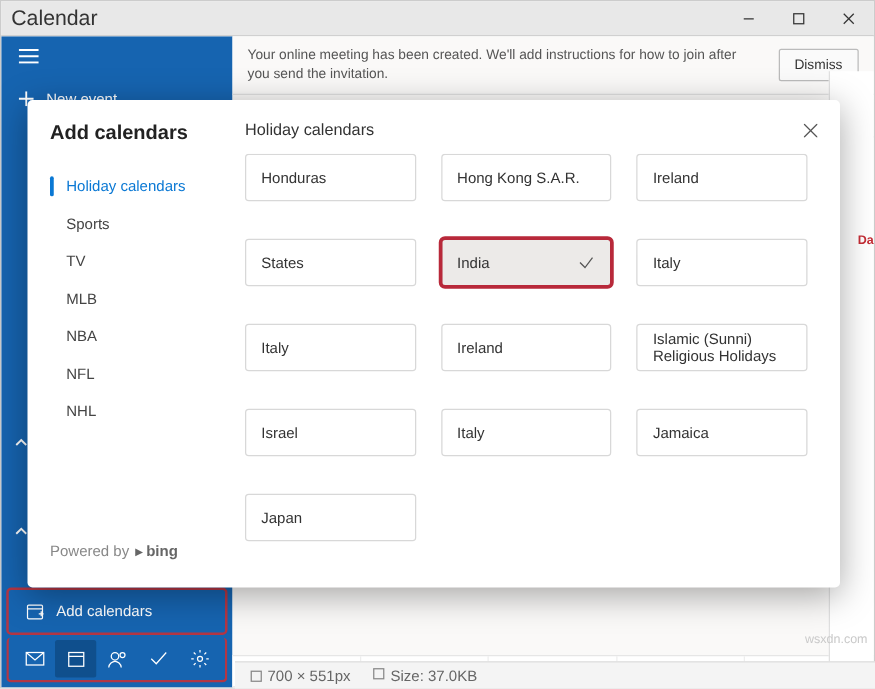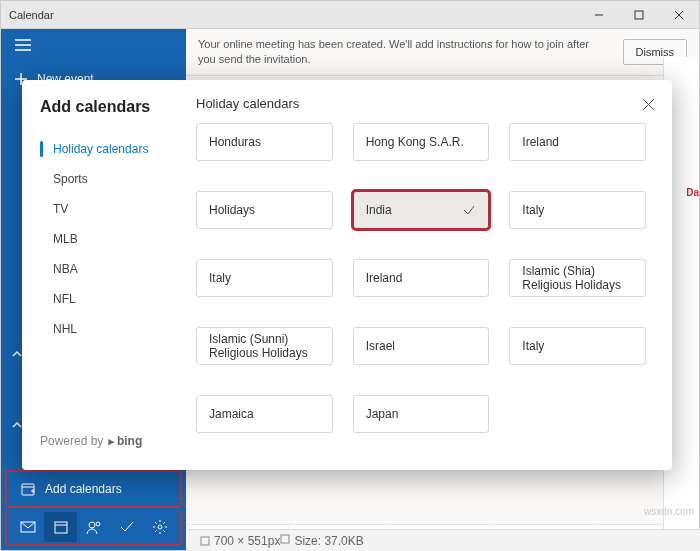--- a/index.html
+++ b/index.html
@@ -1,19 +1,19 @@
 <!DOCTYPE html>
 <html><head>
 <meta charset="utf-8">
 <style>
 *{box-sizing:border-box;margin:0;padding:0;font-family:"Segoe UI",Arial,sans-serif;font-size:12px}
 body{width:700px;height:551px;overflow:hidden;position:relative;background:#f0f0f0}
 .window{width:700px;height:551px;display:flex;flex-direction:column;background:#fff;border:1px solid #ccc}
 .titlebar{height:28px;background:#e8e8e8;display:flex;align-items:center;padding-left:8px;border-bottom:1px solid #d0d0d0}
-.titlebar .title{font-size:11px;color:#333}
+.titlebar .title{font-size:17px;color:#333}
 .titlebar .winbtns{margin-left:auto;display:flex}
 .winbtn{width:40px;height:28px;display:flex;align-items:center;justify-content:center;color:#333}
 .winbtn svg{width:10px;height:10px}
 .body{flex:1;display:flex;overflow:hidden;position:relative}
 .sidebar{width:185px;background:#1664b0;color:#fff;display:flex;flex-direction:column}
 .ham{padding:10px 14px}
 .ham svg{width:16px;height:12px;stroke:#fff}
 .newevent{display:flex;align-items:center;gap:10px;padding:8px 14px 14px 14px;color:#fff;font-size:13px}
 .newevent svg{width:12px;height:12px;stroke:#fff}
 .chev{padding:8px 10px}
@@ -32,21 +32,21 @@
 .notice-text{color:#555;font-size:11px;line-height:1.35}
 .dismiss{margin-left:auto;border:1px solid #bbb;background:#fafafa;padding:6px 12px;font-size:11px;color:#333;border-radius:2px}
 .toolbar{display:flex;align-items:center;gap:14px;padding:6px 12px;border-bottom:1px solid #e0e0e0;color:#666}
 .toolbar .month{color:#0a68c9;font-size:16px;border-bottom:2px solid #0a68c9;padding-bottom:1px}
 .toolbar svg{width:14px;height:14px;stroke:#888;fill:none}
 .dayhdr{display:flex;border-top:1px solid #e6e6e6;border-bottom:1px solid #e6e6e6;background:#fff}
 .dayhdr div{flex:1;padding:6px 10px;font-size:11px;color:#555;border-right:1px solid #eee}
 .dim-right{position:absolute;right:0;top:28px;bottom:0;width:36px;background:#fff;border-left:1px solid #e0e0e0}
 .dim-right .da{color:#c52d36;font-size:10px;font-weight:bold;position:absolute;top:130px;right:0}
 .watermark{position:absolute;right:6px;bottom:34px;font-size:10px;color:#c9c9c9}
-.footer{position:absolute;left:188px;right:0;bottom:0;height:22px;background:#f4f4f4;border-top:1px solid #ddd;display:flex;align-items:center;padding:0 12px;font-size:10px;color:#666}
+.footer{position:absolute;left:188px;right:0;bottom:0;height:22px;background:#f4f4f4;border-top:1px solid #ddd;display:flex;align-items:center;gap:18px;padding:0 12px;font-size:10px;color:#666}
 .footer svg{width:10px;height:10px;stroke:#888;fill:none}
 
 .popup{position:absolute;left:22px;top:80px;width:650px;height:390px;background:#fff;border-radius:4px;box-shadow:0 6px 28px rgba(0,0,0,.35);display:flex;overflow:hidden}
 .pside{width:164px;padding:18px 0 10px 0;display:flex;flex-direction:column}
 .pside h1{font-size:16px;font-weight:600;color:#222;padding:0 18px 18px 18px}
 .cat{display:flex;align-items:center;gap:10px;padding:7px 18px;font-size:12px;color:#444;cursor:pointer}
 .cat.active{color:#0a78d4}
 .cat .bar{width:3px;height:16px;background:transparent;border-radius:2px}
 .cat.active .bar{background:#0a78d4}
 .powered{margin-top:auto;padding:12px 18px;font-size:10px;color:#888;display:flex;align-items:center;gap:5px}
@@ -245,39 +245,36 @@
         <div class="tile">
           <span>Honduras</span>
         </div>
         <div class="tile">
           <span>Hong Kong S.A.R.</span>
         </div>
         <div class="tile">
           <span>Ireland</span>
         </div>
         <div class="tile">
-          <span>Holidays</span>
+          <span>States</span>
         </div>
         <div class="tile sel highlight">
           <span>India</span>
           <svg viewBox="0 0 14 14">
             <polyline points="2,7 6,11 12,3"></polyline>
           </svg>
         </div>
         <div class="tile">
           <span>Italy</span>
         </div>
         <div class="tile">
           <span>Italy</span>
         </div>
         <div class="tile">
           <span>Ireland</span>
-        </div>
-        <div class="tile">
-          <span>Islamic (Shia) Religious Holidays</span>
         </div>
         <div class="tile">
           <span>Islamic (Sunni) Religious Holidays</span>
         </div>
         <div class="tile">
           <span>Israel</span>
         </div>
         <div class="tile">
           <span>Italy</span>
         </div>

